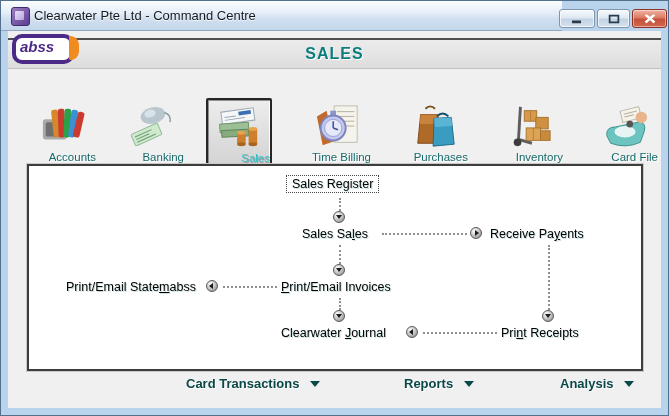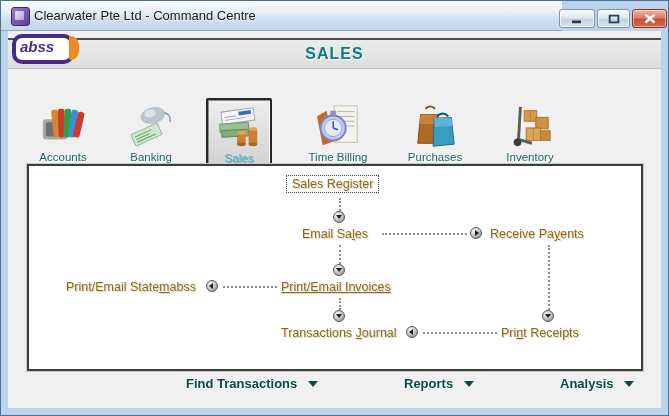--- a/index.html
+++ b/index.html
@@ -30,28 +30,28 @@
   .centre-title{position:absolute;left:0;top:5px;width:100%;text-align:center;
     font-size:16px;font-weight:bold;letter-spacing:1px;color:#0c7d7d;text-shadow:1px 1px 0 rgba(255,255,255,.9);}
   .logo{position:absolute;left:4px;top:-4px;width:62px;height:30px;background:#fff;
     border:4px solid #4b2a87;border-radius:10px 10px 10px 10px;box-sizing:border-box;z-index:3;}
   .logo::after{content:"";position:absolute;right:-9px;top:-2px;width:10px;height:24px;
     background:#ef8b1f;border-radius:0 12px 12px 2px;z-index:-1;}
   .logo span{position:absolute;left:4px;top:0px;font-size:15px;font-weight:bold;font-style:italic;color:#4b2a87;}
   
   .module{position:absolute;width:66px;top:72px;height:78px;text-align:center;cursor:pointer;}
   .module .micon{display:block;margin:0 auto;width:48px;height:46px;}
-  .module .mlabel{display:block;margin-top:2px;font-size:11.5px;color:#166a6a;text-shadow:1px 1px 0 rgba(255,255,255,.9);}
+  .module .mlabel{display:block;margin-top:2px;font-size:11.5px;color:#166a6a;text-shadow:1px 1px 0 rgba(255,255,255,.9);text-align:right;}
   .module.selected{top:67px;height:86px;border:2px solid #262626;border-radius:2px;
     background:linear-gradient(#ededed,#cccccc);box-shadow:inset 1px 1px 0 #8f8f8f,inset -1px -1px 0 #ffffff;padding-top:4px;box-sizing:border-box;}
   .module.selected .mlabel{color:#39c2ca;text-shadow:1px 1px 0 rgba(40,40,40,.35);}
   
   .flowbox{position:absolute;left:19px;top:133px;width:612px;height:203px;background:#fff;
     border:2px solid #3d3d3d;box-shadow:0 0 0 1px #c9c9c9;}
-  .fnode{position:absolute;font-size:12.5px;color:#a16207;white-space:nowrap;cursor:pointer;
+  .fnode{position:absolute;font-size:12.5px;color:#000000;white-space:nowrap;cursor:pointer;
     text-shadow:1px 1px 0 rgba(185,215,215,.75);}
   .fnode .mn{text-decoration:underline;}
   .focusbox{border:1px dotted #444;padding:1px 5px;}
   .dots-h{position:absolute;height:0;border-top:2px dotted #8f8f8f;}
   .dots-v{position:absolute;width:0;border-left:2px dotted #8f8f8f;}
   .arrow-btn{position:absolute;width:12px;height:12px;border-radius:50%;cursor:pointer;
     background:radial-gradient(circle at 35% 30%,#ffffff,#bdbdbd 55%,#7c7c7c);border:1px solid #5a5a5a;box-sizing:border-box;}
   .arrow-btn i{position:absolute;width:0;height:0;}
   .arrow-btn .t-down{left:2px;top:3px;border-left:3px solid transparent;border-right:3px solid transparent;border-top:4px solid #1c1c1c;}
   .arrow-btn .t-right{left:4px;top:2px;border-top:3px solid transparent;border-bottom:3px solid transparent;border-left:4px solid #1c1c1c;}
@@ -183,66 +183,80 @@
         <rect x="18" y="8" width="13" height="11" fill="#d89a4a" stroke="#a8742f"></rect>
         <line x1="24.5" y1="8" x2="24.5" y2="19" stroke="#b5803a"></line>
         <rect x="30" y="15" width="13" height="12" fill="#cf9040" stroke="#a8742f"></rect>
         <rect x="20" y="26" width="15" height="13" fill="#dda455" stroke="#a8742f"></rect>
         <line x1="27.5" y1="26" x2="27.5" y2="39" stroke="#b5803a"></line>
         <rect x="35" y="29" width="10" height="10" fill="#c98a3c" stroke="#a8742f"></rect>
       </svg>
       <span class="mlabel">Inventory</span>
     </div>
 
+    <div class="module" style="left:584px;">
+      <svg class="micon" viewBox="0 0 48 48">
+        <path d="M5,34 Q4,25 14,25 L38,20 Q47,20 44,30 L40,41 Q25,48 9,42 Z" fill="#6cc4c0" stroke="#3c8f8b"></path>
+        <ellipse cx="24" cy="30" rx="11" ry="6" fill="#e8f4f3"></ellipse>
+        <g transform="rotate(-14 30 12)">
+          <rect x="20" y="6" width="20" height="12" fill="#f6f4ea" stroke="#bcb8a6"></rect>
+          <line x1="23" y1="10" x2="37" y2="10" stroke="#b3af9f"></line>
+          <line x1="23" y1="13" x2="33" y2="13" stroke="#b3af9f"></line>
+        </g>
+        <circle cx="41" cy="15" r="6" fill="#e8b48e"></circle>
+        <circle cx="29" cy="22" r="3.5" fill="#555"></circle>
+      </svg>
+      <span class="mlabel">Card File</span>
+    </div>
 
     <div class="flowbox">
 
       <div class="fnode focusbox" style="left:257px;top:9px;"><span>Sales Re</span><span class="mn">g</span><span>ister</span></div>
 
       <div class="dots-v" style="left:310px;top:32px;height:13px;"></div>
       <div class="arrow-btn" style="left:304px;top:45px;">
           <i class="t-down"></i>
         </div>
 
-      <div class="fnode" style="left:273px;top:61px;"><span>Email Sa</span><span class="mn">l</span><span>es</span></div>
+      <div class="fnode" style="left:273px;top:61px;"><span>Sales Sa</span><span class="mn">l</span><span>es</span></div>
       <div class="dots-h" style="left:353px;top:67px;width:85px;"></div>
       <div class="arrow-btn" style="left:441px;top:61px;">
           <i class="t-right"></i>
         </div>
       <div class="fnode" style="left:461px;top:61px;"><span>Receive Pa</span><span class="mn">y</span><span>ents</span></div>
 
       <div class="dots-v" style="left:310px;top:79px;height:19px;"></div>
       <div class="arrow-btn" style="left:304px;top:98px;">
           <i class="t-down"></i>
         </div>
 
       <div class="fnode" style="left:37px;top:114px;"><span>Print/Email State</span><span class="mn">m</span><span>abss</span></div>
       <div class="arrow-btn" style="left:177px;top:114px;">
           <i class="t-left"></i>
         </div>
       <div class="dots-h" style="left:194px;top:120px;width:54px;"></div>
-      <div class="fnode" style="left:252px;top:114px;text-decoration:underline;"><span></span><span class="mn">P</span><span>rint/Email Invoices</span></div>
+      <div class="fnode" style="left:252px;top:114px;"><span></span><span class="mn">P</span><span>rint/Email Invoices</span></div>
 
       <div class="dots-v" style="left:310px;top:132px;height:12px;"></div>
       <div class="arrow-btn" style="left:304px;top:144px;">
           <i class="t-down"></i>
         </div>
 
       <div class="dots-v" style="left:519px;top:79px;height:65px;"></div>
       <div class="arrow-btn" style="left:513px;top:144px;">
           <i class="t-down"></i>
         </div>
 
-      <div class="fnode" style="left:252px;top:160px;"><span>Transactions </span><span class="mn">J</span><span>ournal</span></div>
+      <div class="fnode" style="left:252px;top:160px;"><span>Clearwater </span><span class="mn">J</span><span>ournal</span></div>
       <div class="arrow-btn" style="left:377px;top:160px;">
           <i class="t-left"></i>
         </div>
       <div class="dots-h" style="left:394px;top:166px;width:74px;"></div>
       <div class="fnode" style="left:472px;top:160px;"><span>Pri</span><span class="mn">n</span><span>t Receipts</span></div>
 
     </div>
 
-    <div class="foot-item" style="left:178px;"><span>Find Transactions</span><span class="tri"></span></div>
+    <div class="foot-item" style="left:178px;"><span>Card Transactions</span><span class="tri"></span></div>
     <div class="foot-item" style="left:396px;"><span>Reports</span><span class="tri"></span></div>
     <div class="foot-item" style="left:552px;"><span>Analysis</span><span class="tri"></span></div>
 
   </div>
 </div>
 
 </body></html>

